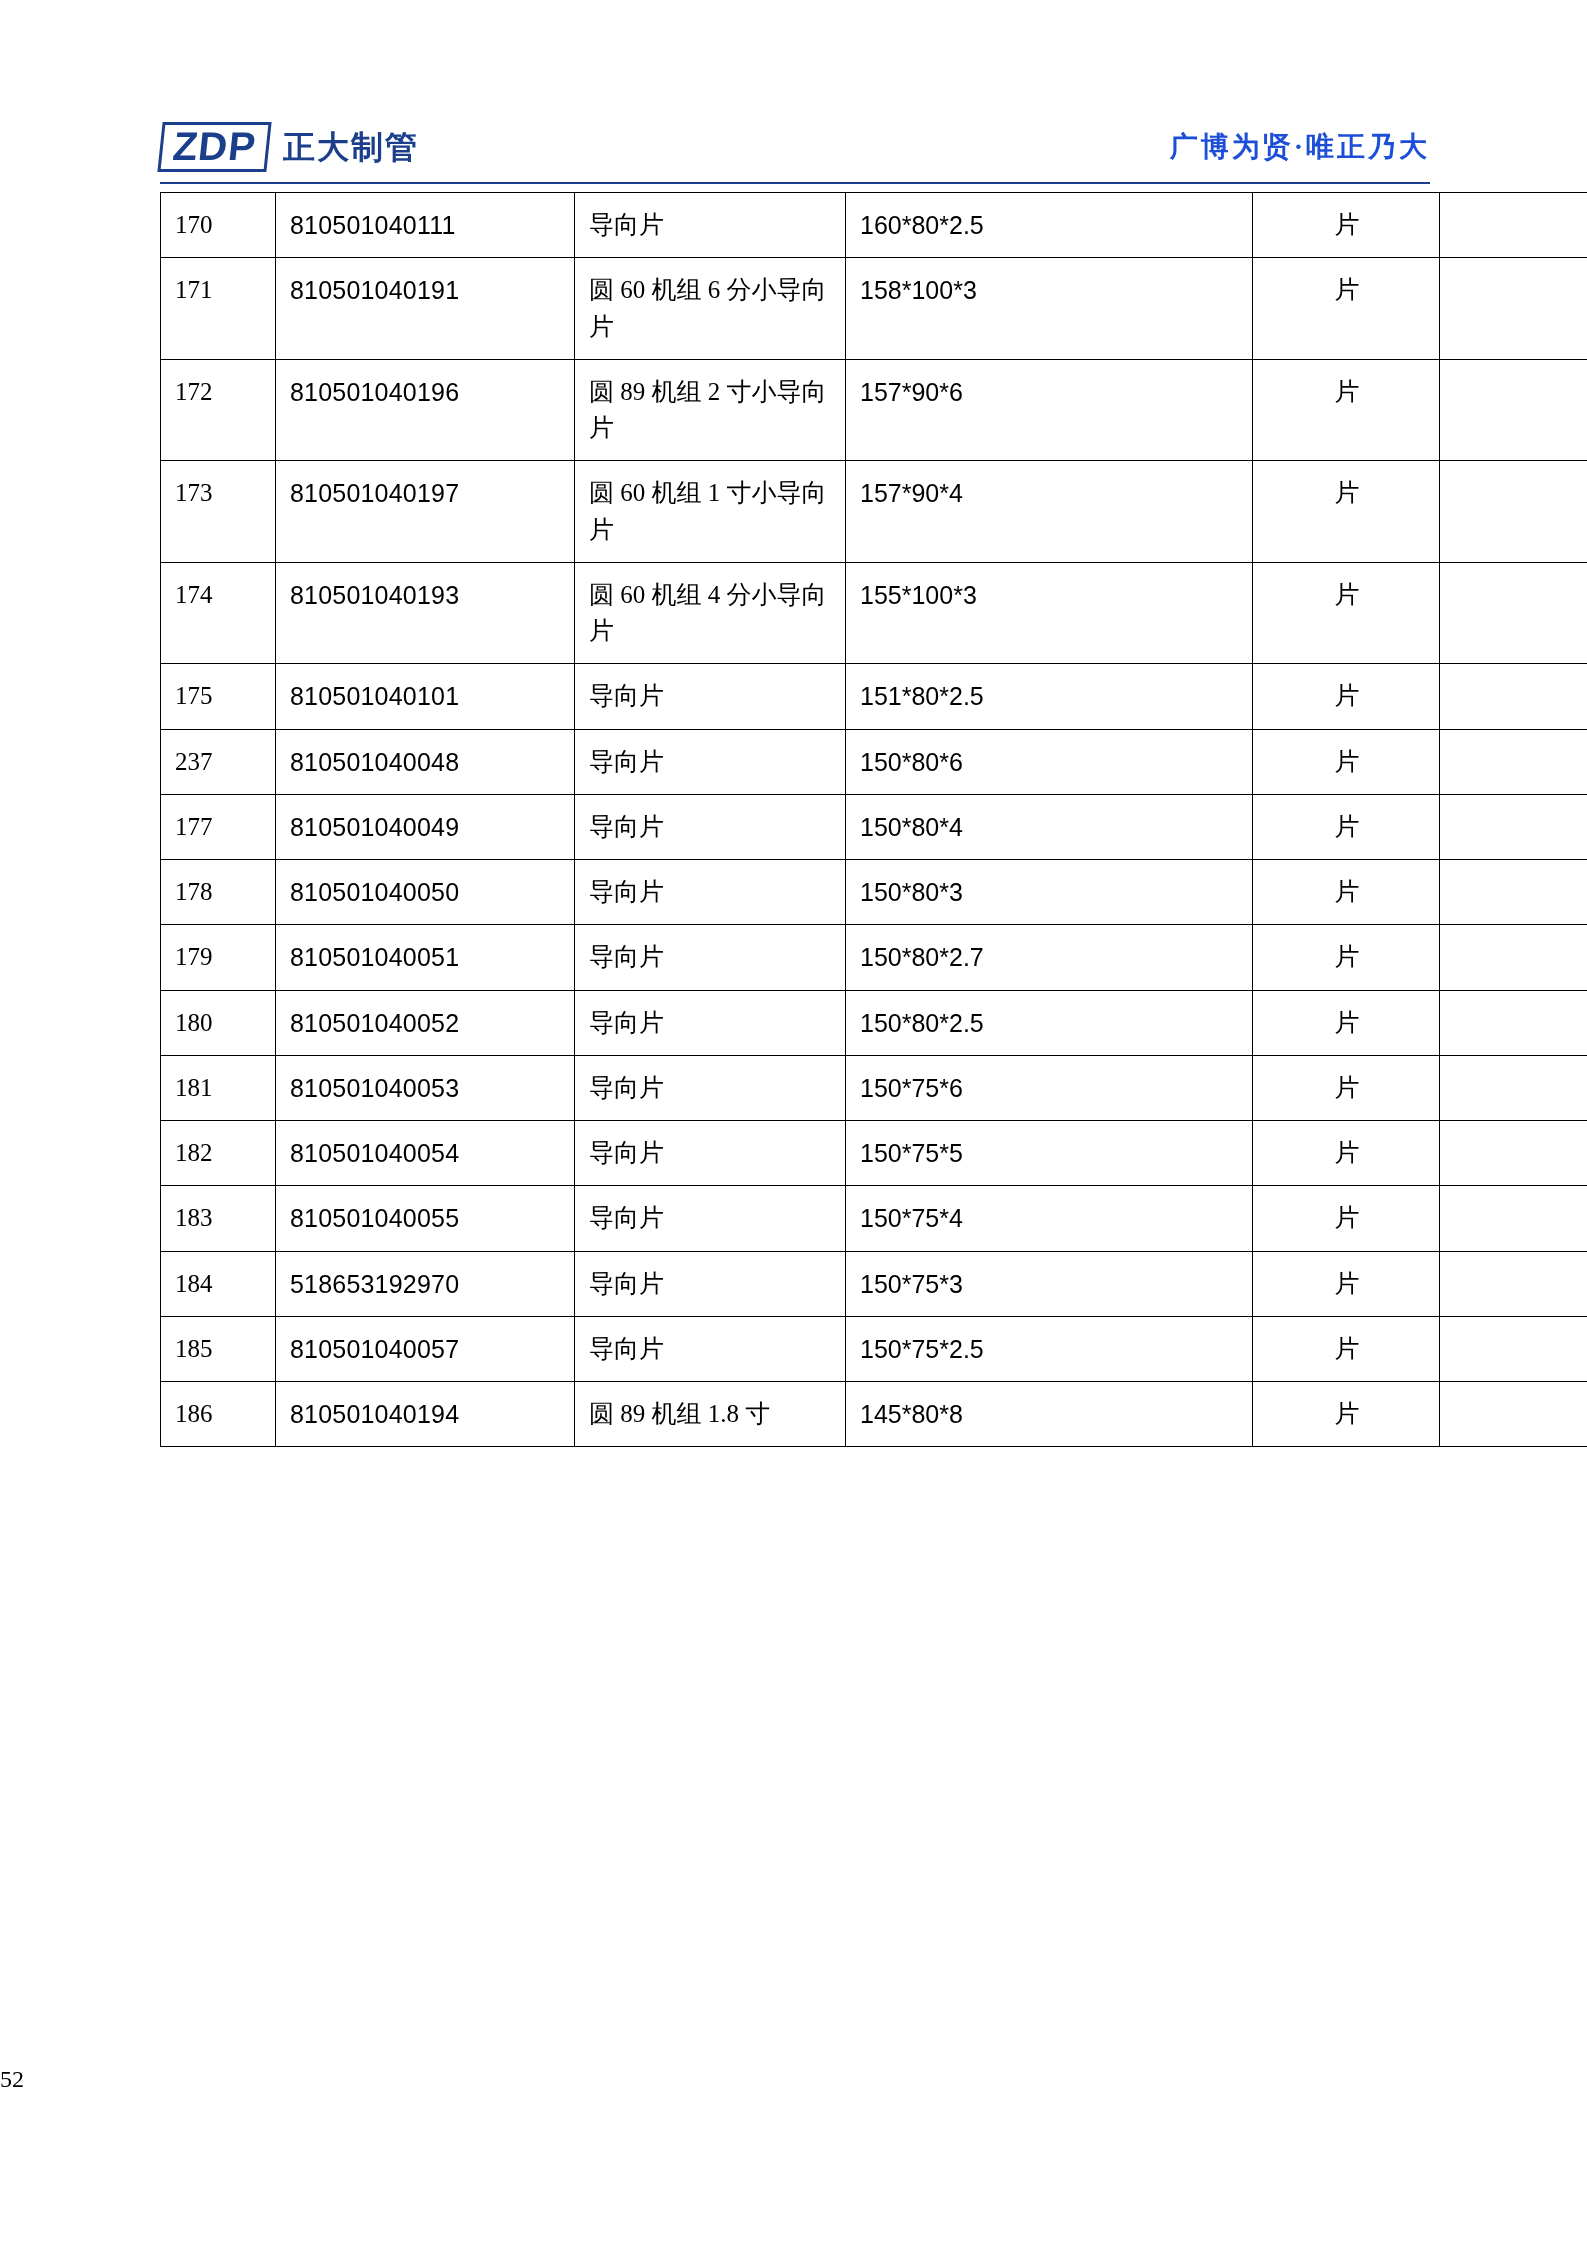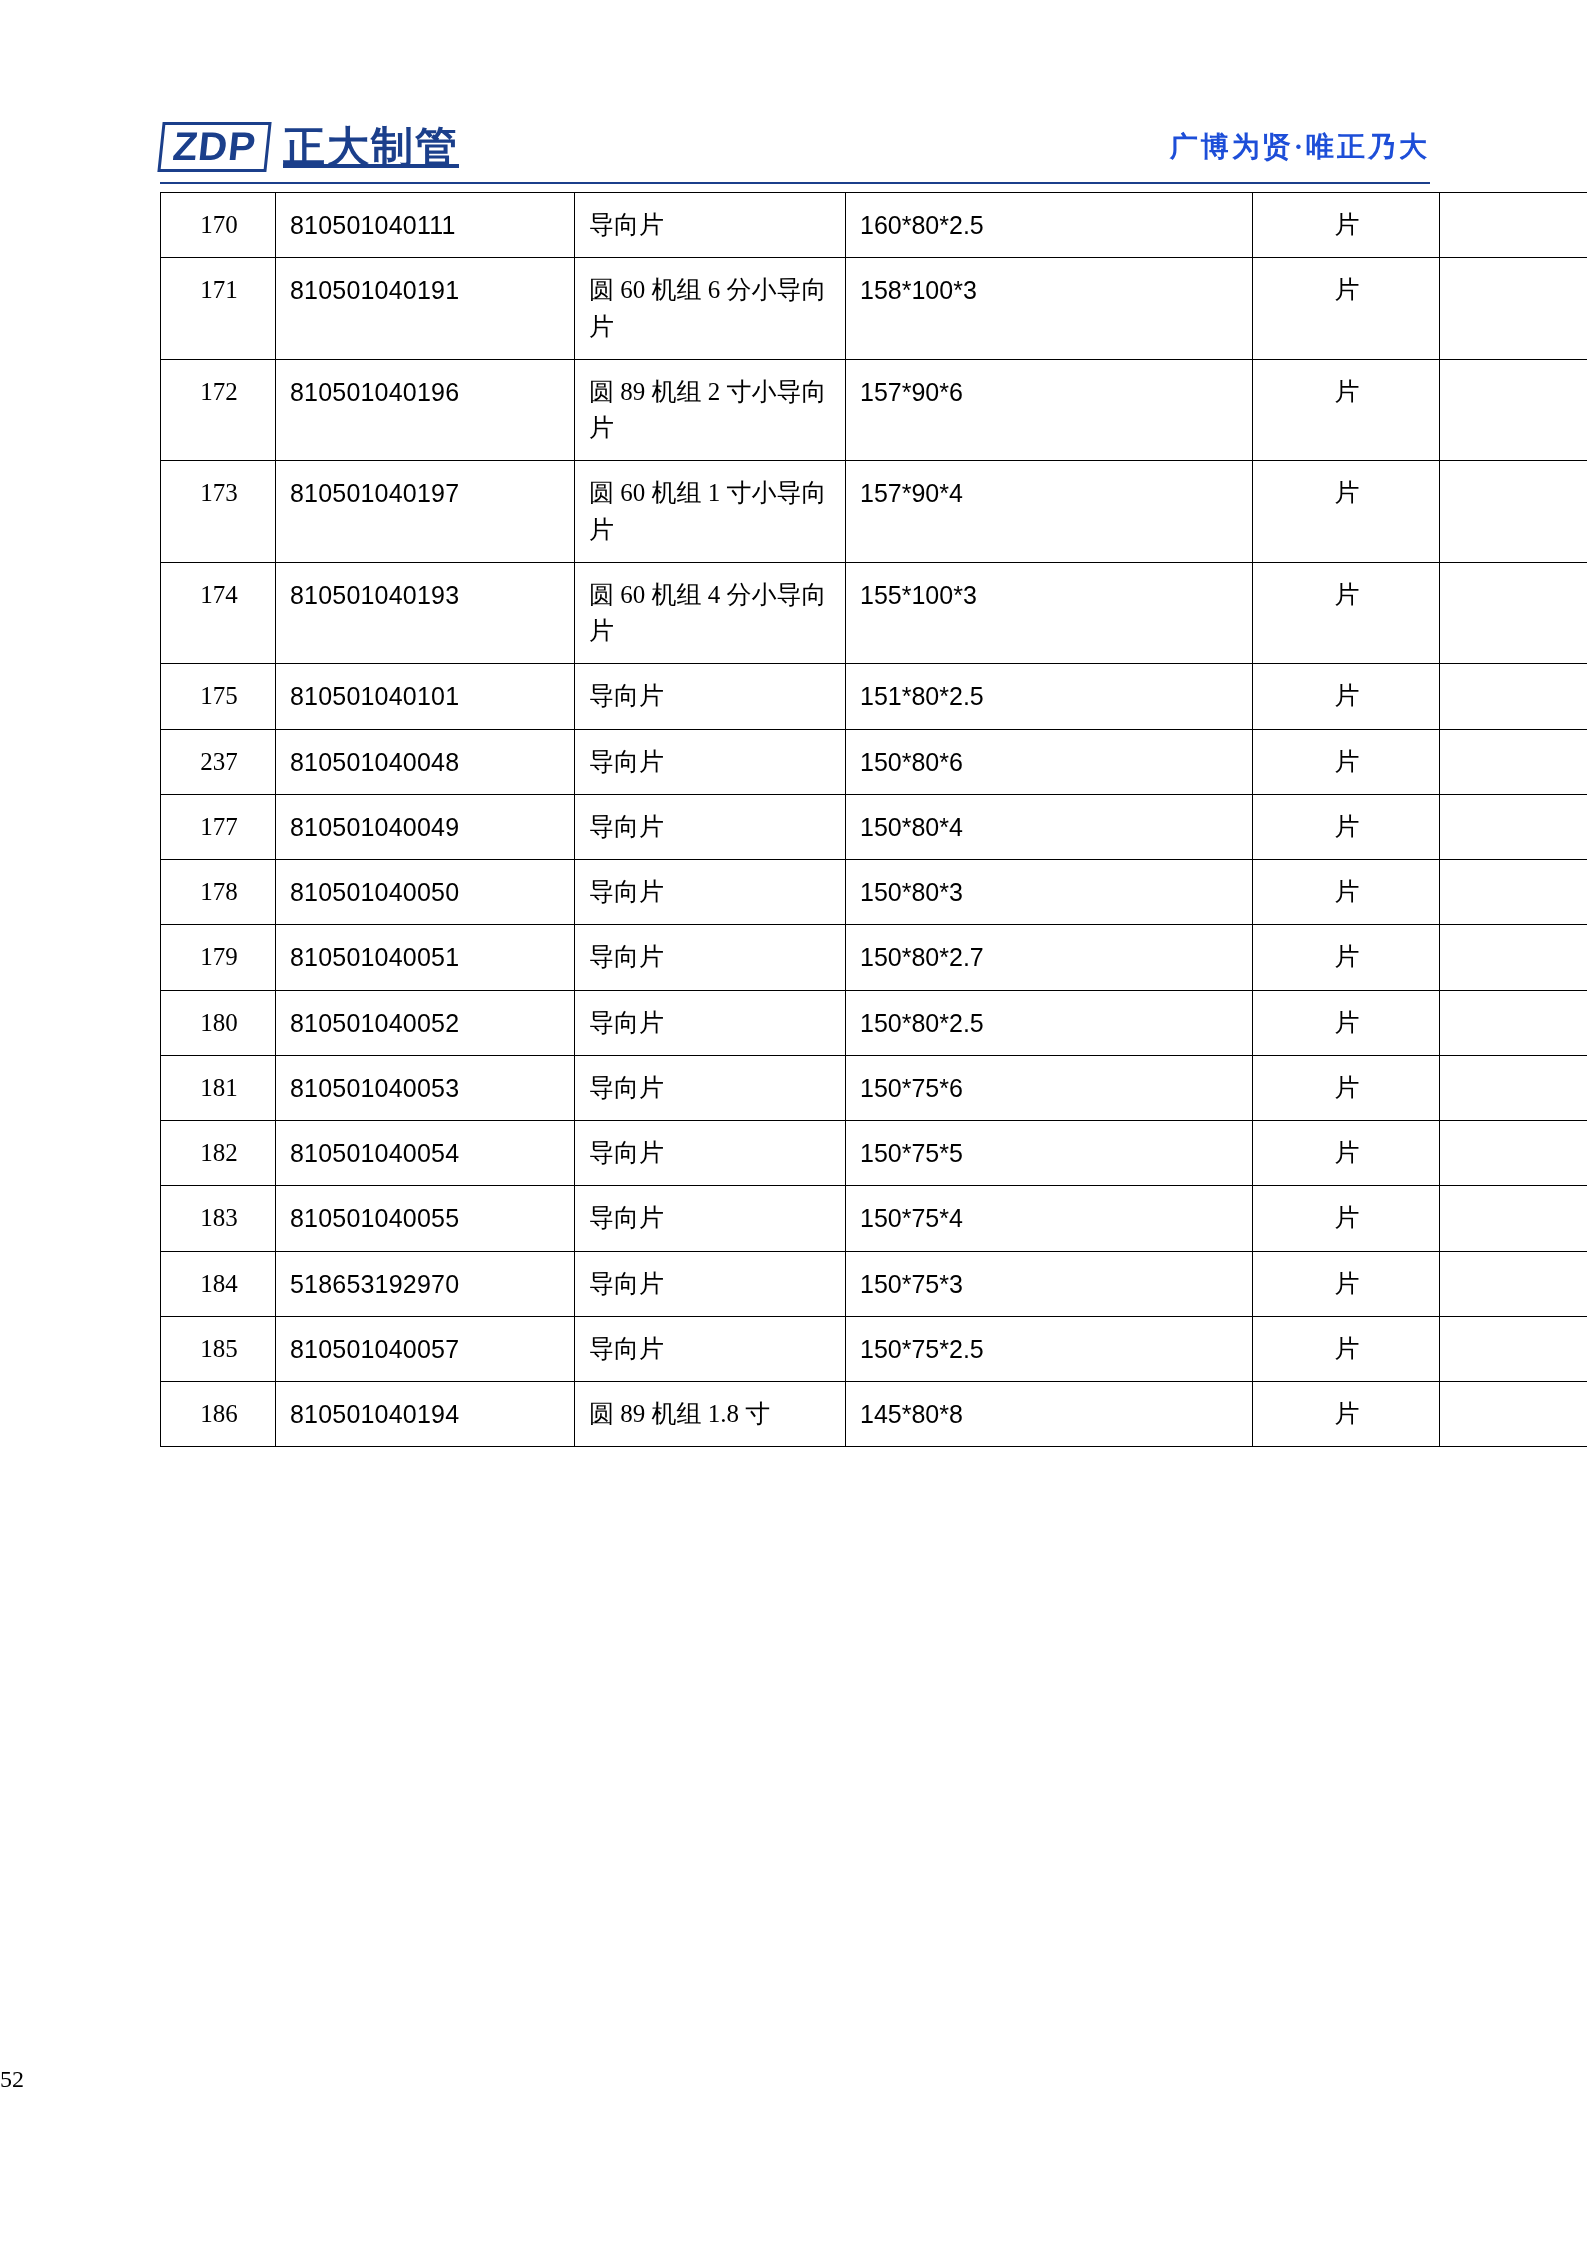--- a/index.html
+++ b/index.html
@@ -45,25 +45,24 @@
     letter-spacing: 1px;
     color: #1b3f8b;
     border: 3px solid #1b3f8b;
     padding: 1px 10px 3px 10px;
     line-height: 1.0;
     transform: skewX(-6deg);
   }
   .logo-text {
     font-family: "Liberation Sans", sans-serif;
     font-weight: bold;
-    font-size: 42px;
+    font-size: 32px;
     color: #1b3f8b;
     letter-spacing: 2px;
     line-height: 1;
-    text-decoration: underline;
   }
   .slogan {
     font-family: "Liberation Serif", serif;
     font-weight: bold;
     font-size: 28px;
     color: #1d4ed8;
     letter-spacing: 3px;
     white-space: nowrap;
   }
   .header-rule {
@@ -89,21 +88,21 @@
   table.data td {
     border: 1.5px solid #000000;
     vertical-align: top;
     padding: 14px 12px 14px 14px;
     font-size: 25px;
     line-height: 1.45;
     height: 36px;
   }
   td.c-idx {
     width: 88px;
-    text-align: center;
+    text-align: left;
     font-family: "Liberation Serif", serif;
     font-size: 25px;
     padding-left: 0;
     padding-right: 0;
   }
   td.c-code {
     width: 272px;
     font-family: "Liberation Sans", sans-serif;
     font-size: 25px;
     letter-spacing: 0.2px;

